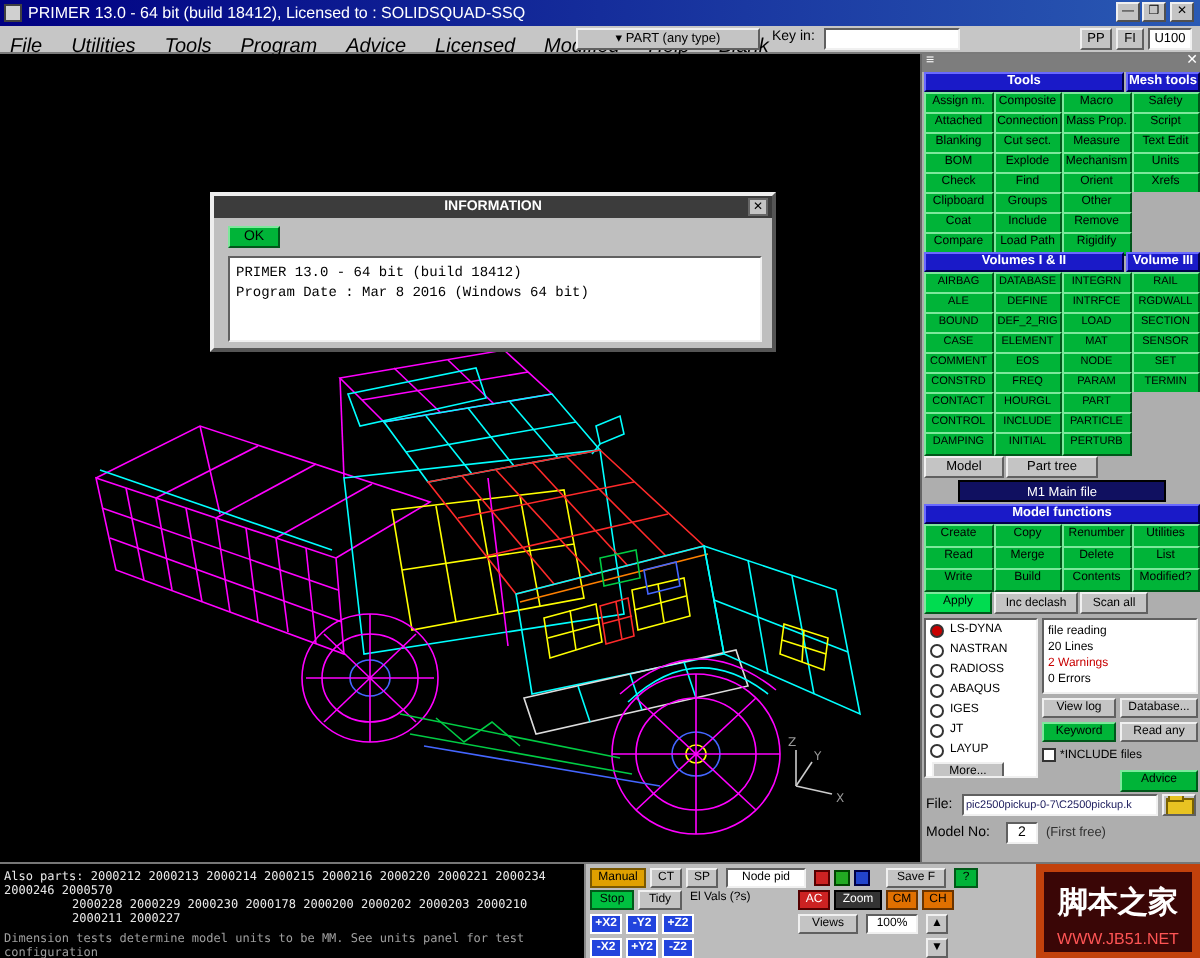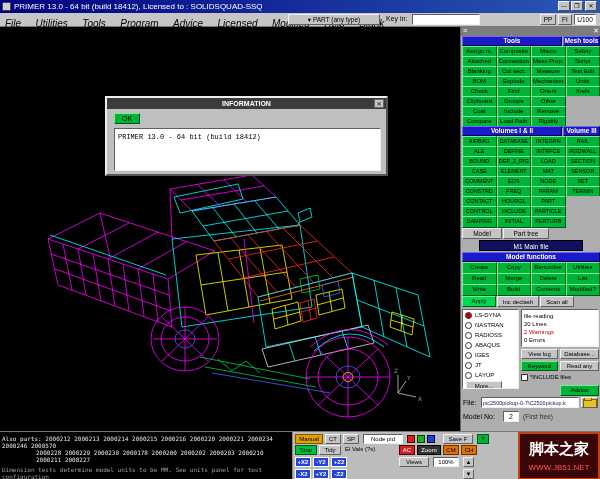--- a/index.html
+++ b/index.html
@@ -37,21 +37,21 @@
           border:2px solid;border-color:#eee #555 #555 #eee;z-index:30;}
   .dlgtitle{left:0;top:0;right:0;height:11px;background:#3c3c3c;color:#fff;font-size:7px;
             line-height:11px;text-align:center;font-weight:bold;}
   .dlgtext{font-family:Liberation Mono, monospace;font-size:7px;line-height:10px;color:#000;padding:3px;}
   .bottombar{left:0;top:431px;width:600px;height:48px;background:#b8b8b8;border-top:1px solid #777;}
   .infopanel{left:0;top:0;width:292px;height:48px;background:#000;
              font-family:"DejaVu Sans Mono",monospace;font-size:6px;color:#e8e8e8;padding:3px 2px;}
   .ctrl{left:292px;top:0;width:226px;height:48px;background:#bcbcbc;border-left:1px solid #888;}
   .tbtn{font-size:6px;line-height:8px;height:10px;text-align:center;overflow:hidden;white-space:nowrap;}
   .blue{background:#2244dd;color:#fff;border-color:#7a92ff #0a1a70 #0a1a70 #7a92ff;font-weight:bold;}
-  .logo{left:518px;top:0;width:82px;height:48px;background:#3a0606;border:2px solid #c2410c;
+  .logo{left:518px;top:0;width:82px;height:48px;background:#3a0606;border:4px solid #c2410c;
         text-align:center;color:#fff;}
   .folder{width:12px;height:8px;background:#e8c322;border:1px solid #7a6200;position:relative;margin:1px auto;}
   .folder:before{content:"";position:absolute;left:0;top:-3px;width:6px;height:2px;background:#e8c322;border:1px solid #7a6200;}
   svg text{font-family:"DejaVu Sans",sans-serif;}
 </style>
 </head>
 <body>
 
 <div class="abs titlebar">
   <div class="abs appicon"></div>
@@ -204,20 +204,21 @@
 
 <div class="abs dialog">
   <div class="abs dlgtitle">
     <span>INFORMATION</span>
   </div>
   <div class="abs" style="right:2px;top:1px;width:10px;height:9px;background:#c4c4c4;border:1px solid #666;
        font-size:6px;line-height:8px;text-align:center;">✕</div>
   <div class="abs g" style="left:7px;top:15px;width:26px;height:11px;line-height:9px;font-size:7px;">OK</div>
   <div class="abs sunk dlgtext" style="left:7px;top:30px;width:267px;height:43px;">
     <div>PRIMER 13.0 - 64 bit (build 18412)</div>
+    <div>Program Date : Mar  8 2016 (Windows 64 bit)</div>
   </div>
 </div>
 
 <div class="abs panel">
   <div class="abs strip">
     <span style="padding-left:2px;">≡</span>
     <span style="position:absolute;right:2px;">✕</span>
   </div>
 
   <div class="abs hdr" style="left:1px;top:9px;width:100px;height:10px;">Tools</div>

